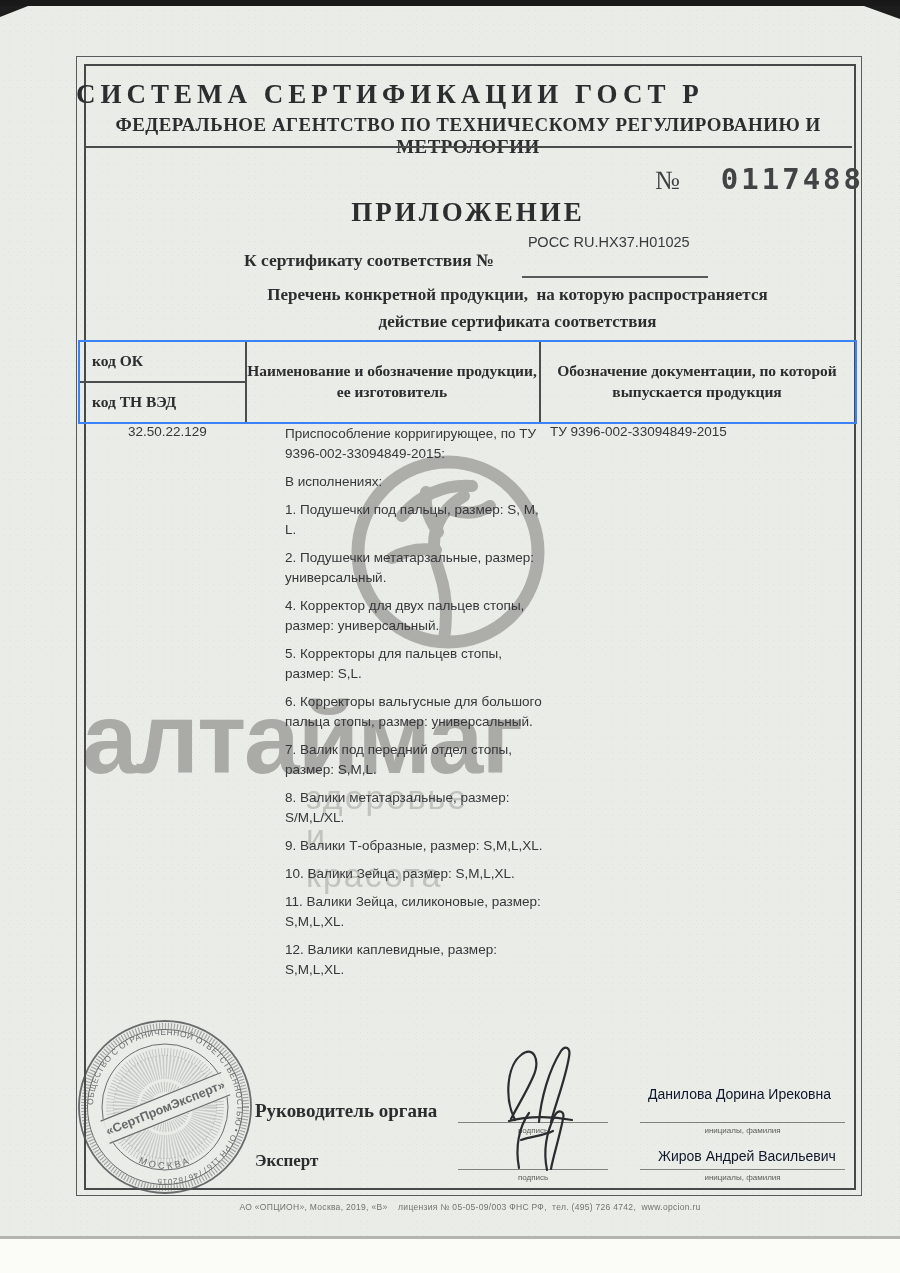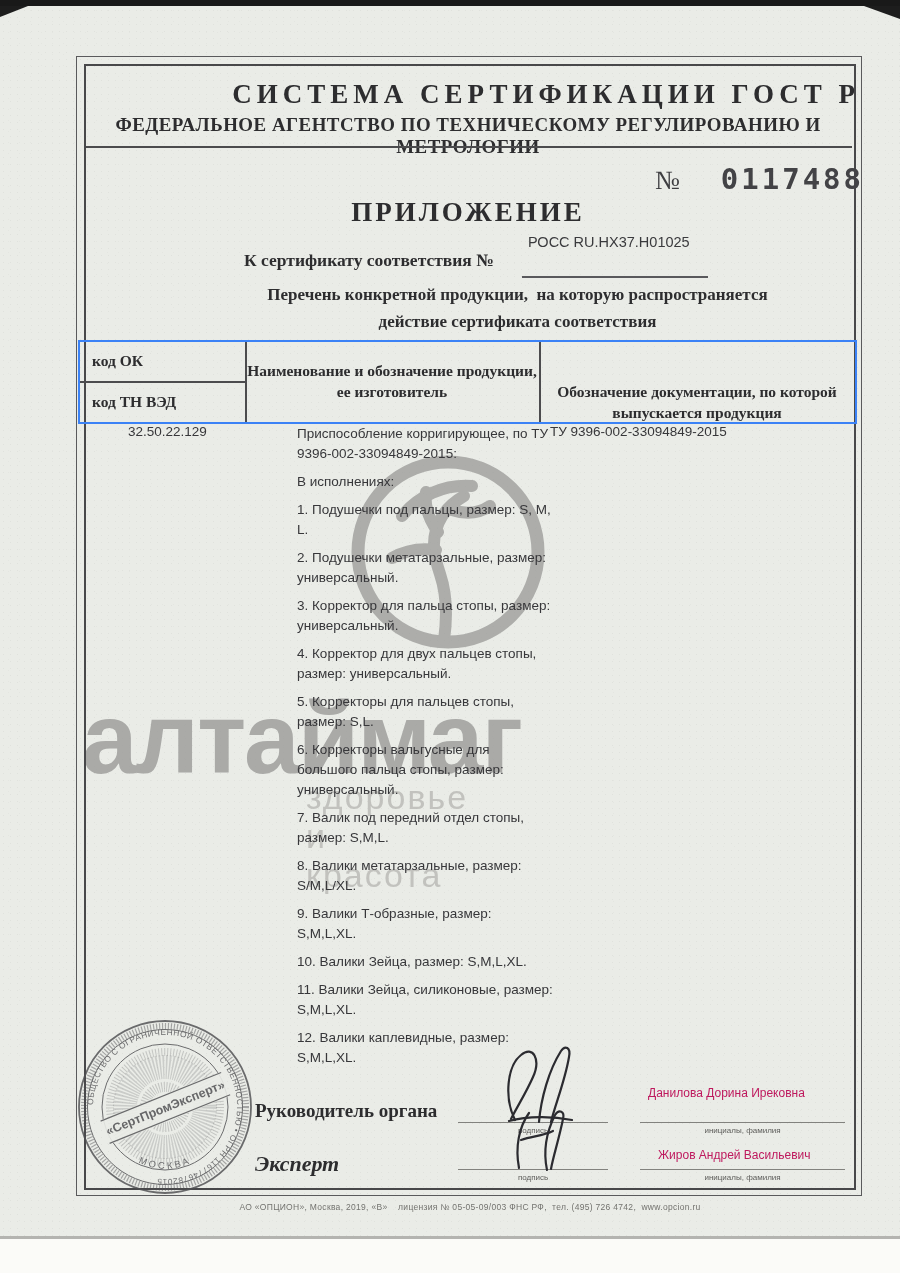--- a/index.html
+++ b/index.html
@@ -13,21 +13,21 @@
   .page-bottom-edge{left:0;top:1236px;width:900px;height:3px;background:#b4b4b0;}
   .scan-topbar{left:0;top:0;width:900px;height:6px;background:#191919;}
   .scan-corner-l{left:0;top:6px;width:28px;height:11px;background:#1d1d1d;
     clip-path:polygon(0 0,100% 0,0 100%);}
   .scan-corner-r{left:864px;top:6px;width:36px;height:13px;background:#1d1d1d;
     clip-path:polygon(0 0,100% 0,100% 100%);}
   .frame-outer{left:76px;top:56px;width:784px;height:1138px;border:1.5px solid #5a5a5c;}
   .frame-inner{left:84px;top:64px;width:768px;height:1122px;border:2px solid #48484a;}
   .serifB{font-family:"Liberation Serif",serif;font-weight:bold;color:#2d2d2f;}
   .sans{font-family:"Liberation Sans",sans-serif;color:#37373a;}
-  .title1{left:76px;top:79px;width:784px;text-align:right;font-size:27px;
+  .title1{left:76px;top:79px;width:784px;text-align:left;font-size:27px;
     letter-spacing:5px;}
   .title2{left:76px;top:114px;width:784px;text-align:center;font-size:19.5px;
     letter-spacing:0.5px;transform:scaleX(0.97);}
   .header-divider{left:86px;top:146px;width:766px;height:2px;background:#4b4b4d;}
   .doc-number{left:655px;top:162px;display:flex;align-items:baseline;color:#3e3e41;}
   .doc-number .nm{font-size:26px;font-family:"Liberation Serif",serif;margin-right:6px;}
   .doc-number .digits{font-family:"DejaVu Sans Mono",monospace;font-size:29px;
     font-weight:700;letter-spacing:3px;color:#434346;margin-left:35px;}
   .appendix{left:76px;top:197px;width:784px;text-align:center;font-size:27px;
     letter-spacing:3px;}
@@ -37,39 +37,39 @@
   .intro{width:883px;left:76px;text-align:center;font-size:17px;white-space:pre-wrap;}
   .intro1{top:285px;} .intro2{top:312px;}
   .ptable{left:78px;top:340px;width:775px;height:80px;border:2px solid #3b82f6;}
   .tv{top:0;width:1.5px;height:100%;background:#4c4c4e;}
   .tv1{left:165px;} .tv2{left:459px;}
   .th-split{left:0;top:39px;width:165px;height:1.5px;background:#4c4c4e;}
   .thead{font-size:15.5px;line-height:1.35;}
   .cell-ok{left:12px;top:9px;}
   .cell-tnved{left:12px;top:50px;}
   .cell-h2{left:167px;width:290px;top:50%;transform:translateY(-50%);text-align:center;}
-  .cell-h3{left:461px;width:312px;top:50%;transform:translateY(-50%);text-align:center;margin-top:21px;}
+  .cell-h3{left:461px;width:312px;top:50%;transform:translateY(-50%);text-align:center;}
   .code-ok{left:128px;top:424px;font-size:13.5px;}
   .doc-ref{left:550px;top:424px;font-size:13.5px;}
   .product-col{left:281px;top:424px;width:272px;font-size:13.5px;line-height:20px;}
-  .product-col p{margin:0 0 8px 16px;}
+  .product-col p{margin:0 0 8px 4px;}
   .sig-role1{left:255px;top:1100px;font-size:19px;}
-  .sig-role2{left:255px;top:1151px;font-size:22px;font-style:italic;}
+  .sig-role2{left:255px;top:1151px;font-size:17px;}
   .sig-line{height:1px;background:#82827e;}
   .sl1{left:458px;top:1122px;width:150px;}
   .sl2{left:458px;top:1169px;width:150px;}
   .nl1{left:640px;top:1122px;width:205px;}
   .nl2{left:640px;top:1169px;width:205px;}
   .sig-caption{font-family:"Liberation Sans",sans-serif;font-size:8px;color:#5d5d5a;
     text-align:center;}
   .sc1{left:458px;top:1126px;width:150px;}
   .sc2{left:458px;top:1173px;width:150px;}
   .nc1{left:640px;top:1126px;width:205px;}
   .nc2{left:640px;top:1173px;width:205px;}
-  .sig-name{font-size:12px;color:#be185d;}
+  .sig-name{font-size:14px;color:#0f172a;}
   .sn1{left:648px;top:1086px;}
   .sn2{left:658px;top:1148px;}
   .watermark{pointer-events:none;}
   .wm-tree{left:348px;top:452px;width:200px;height:200px;opacity:0.78;}
   .wm-brand{left:82px;top:688px;font-family:"Liberation Sans",sans-serif;
     font-weight:bold;font-size:100px;line-height:1;color:#9c9c9a;opacity:0.82;
     letter-spacing:-2px;}
   .wm-tagline{left:306px;top:778px;font-family:"Liberation Sans",sans-serif;
     font-size:34px;color:#b5b5b1;opacity:0.75;letter-spacing:2px;}
   .stamp{left:70px;top:1012px;width:190px;height:190px;opacity:0.82;}
@@ -138,21 +138,20 @@
   <div class="abs sans doc-ref z2">ТУ 9396-002-33094849-2015</div>
 
   <div class="abs sans product-col z2">
     <p>Приспособление корригирующее, по ТУ 9396-002-33094849-2015:</p>
     <p>В исполнениях:</p>
 
       <p>1. Подушечки под пальцы, размер: S, M, L.</p>
 
       <p>2. Подушечки метатарзальные, размер: универсальный.</p>
 
-      <p>3. Корректор для пальца стопы, размер: универсальный.</p>
 
       <p>4. Корректор для двух пальцев стопы, размер: универсальный.</p>
 
       <p>5. Корректоры для пальцев стопы, размер: S,L.</p>
 
       <p>6. Корректоры вальгусные для большого пальца стопы, размер: универсальный.</p>
 
       <p>7. Валик под передний отдел стопы, размер: S,M,L.</p>
 
       <p>8. Валики метатарзальные, размер: S/M,L/XL.</p>

